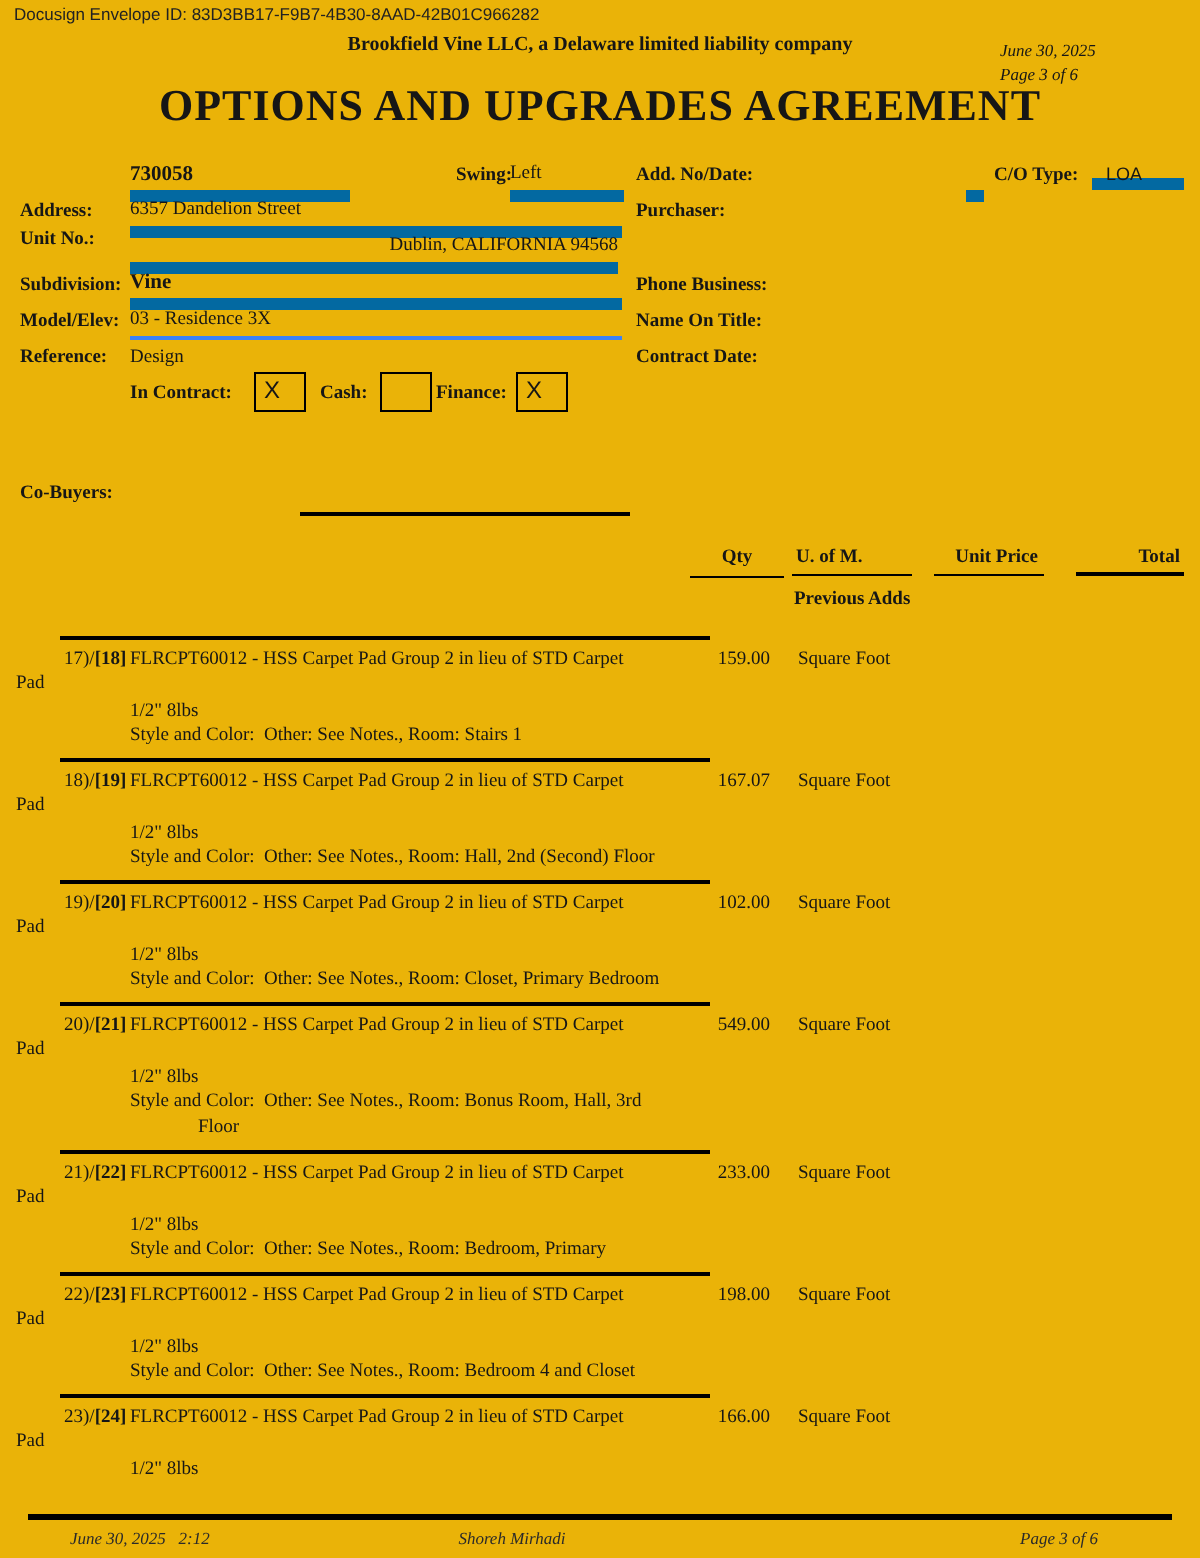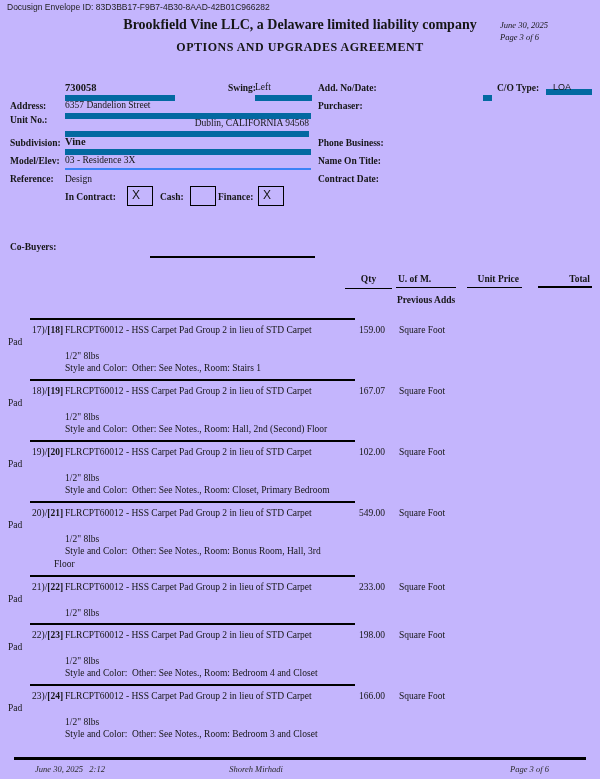--- a/index.html
+++ b/index.html
@@ -1,42 +1,42 @@
 <!DOCTYPE html>
 <html><head>
 <meta charset="utf-8">
 <style>
   html,body{margin:0;padding:0;background:#e8e8e8;}
-  .page{position:relative;width:600px;height:779px;background:#c4b5fd;color:#161616;
+  .page{position:relative;width:600px;height:779px;background:#eab308;color:#161616;
         font-family:"Liberation Serif", serif;font-size:9.5px;overflow:hidden;margin:0 auto;}
   .abs{position:absolute;}
   .sans{font-family:"Liberation Sans", sans-serif;}
   .b{font-weight:bold;}
   .ul{border-bottom:6px solid #0369a1;}
   .envelope{top:2px;left:7px;font-size:8.5px;color:#222;}
-  .company{top:17px;left:0;width:600px;text-align:center;font-size:14px;font-weight:bold;}
+  .company{top:17px;left:0;width:600px;text-align:center;font-size:10px;font-weight:bold;}
   .dateblock{top:19px;left:500px;font-size:8.5px;font-style:italic;line-height:12px;}
-  .title{top:40px;left:0;width:600px;text-align:center;font-size:12px;font-weight:bold;letter-spacing:.5px;}
+  .title{top:40px;left:0;width:600px;text-align:center;font-size:22px;font-weight:bold;letter-spacing:.5px;}
   .lbl{font-weight:bold;}
   .val{height:13px;}
   .cb{position:absolute;width:20px;height:18px;border:1.5px solid #000;
       font-family:"Liberation Sans", sans-serif;font-size:12px;padding-left:4px;line-height:17px;}
   .colhead{position:absolute;font-weight:bold;border-bottom:1.5px solid #000;height:14px;}
   .items{position:absolute;top:318px;left:0;width:598px;}
   .item{margin-bottom:4px;}
   .isep{margin-left:30px;width:325px;border-top:2px solid #000;}
   .iline1{display:flex;margin-top:4px;line-height:12px;}
   .inum{margin-left:32px;width:33px;white-space:nowrap;}
   .idesc{width:292px;white-space:nowrap;}
   .iqty{width:28px;text-align:right;}
   .iuom{margin-left:14px;white-space:nowrap;}
   .idesc2{margin-left:8px;line-height:12px;}
   .ispec{margin-left:65px;margin-top:2px;line-height:12px;white-space:pre;}
   .istyle{margin-left:65px;line-height:13px;white-space:pre;}
-  .istyle2{margin-left:54px;line-height:13px;}
+  .istyle2{margin-left:99px;line-height:13px;}
   .footrule{position:absolute;top:757px;left:14px;width:572px;height:2.5px;background:#000;}
   .foot{position:absolute;top:764px;font-size:8.5px;font-style:italic;color:#2a2a2a;}
 </style>
 </head>
 <body>
 
 <div class="page">
 
   <div class="abs envelope sans">Docusign Envelope ID: 83D3BB17-F9B7-4B30-8AAD-42B01C966282</div>
 
@@ -150,20 +150,21 @@
     <div class="item">
       <div class="isep"></div>
       <div class="iline1">
         <span class="inum"><span>21)/</span><span class="b">[22]</span></span>
         <span class="idesc">FLRCPT60012 - HSS Carpet Pad Group 2 in lieu of STD Carpet</span>
         <span class="iqty">233.00</span>
         <span class="iuom">Square Foot</span>
       </div>
       <div class="idesc2">Pad</div>
       <div class="ispec">1/2" 8lbs</div>
+      <div class="istyle">Style and Color:  Other: See Notes., Room: Bedroom, Primary</div>
       <div class="istyle2"></div>
     </div>
 
     <div class="item">
       <div class="isep"></div>
       <div class="iline1">
         <span class="inum"><span>22)/</span><span class="b">[23]</span></span>
         <span class="idesc">FLRCPT60012 - HSS Carpet Pad Group 2 in lieu of STD Carpet</span>
         <span class="iqty">198.00</span>
         <span class="iuom">Square Foot</span>
@@ -177,21 +178,20 @@
     <div class="item">
       <div class="isep"></div>
       <div class="iline1">
         <span class="inum"><span>23)/</span><span class="b">[24]</span></span>
         <span class="idesc">FLRCPT60012 - HSS Carpet Pad Group 2 in lieu of STD Carpet</span>
         <span class="iqty">166.00</span>
         <span class="iuom">Square Foot</span>
       </div>
       <div class="idesc2">Pad</div>
       <div class="ispec">1/2" 8lbs</div>
-      <div class="istyle">Style and Color:  Other: See Notes., Room: Bedroom 3 and Closet</div>
       <div class="istyle2"></div>
     </div>
 
   </div>
 
   <div class="footrule"></div>
   <div class="foot" style="left:35px;white-space:pre;">June 30, 2025   2:12</div>
   <div class="foot" style="left:0;width:512px;text-align:center;">Shoreh Mirhadi</div>
   <div class="foot" style="left:510px;">Page 3 of 6</div>
 

